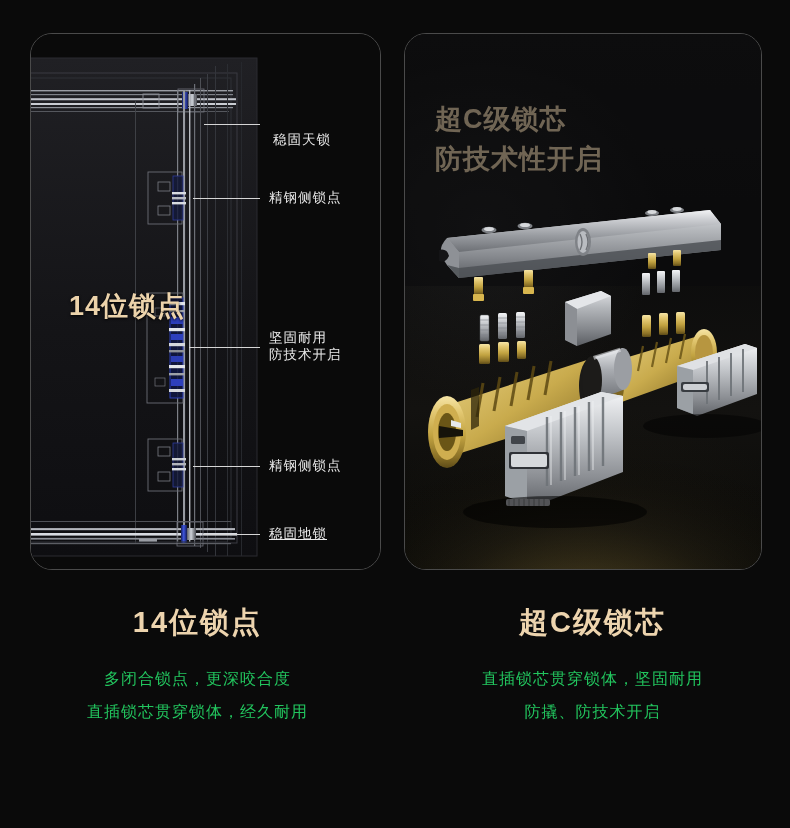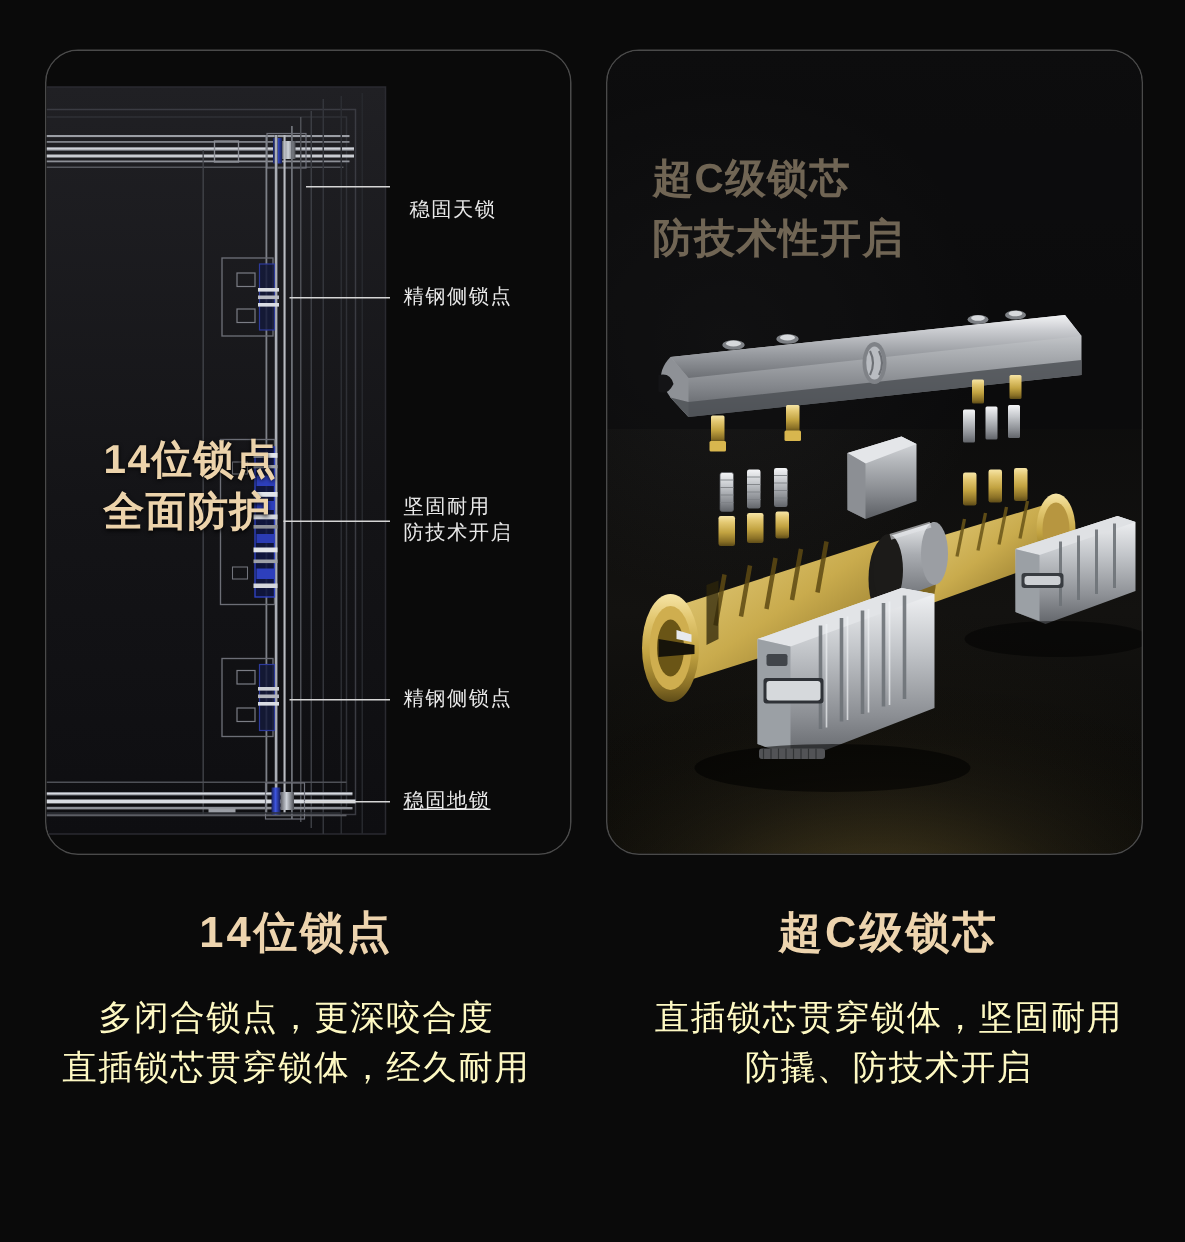--- a/index.html
+++ b/index.html
@@ -81,22 +81,22 @@
   .col-title{
     margin-top:29px;
     color:#edd4ae;
     font-size:29px;
     font-weight:bold;
     letter-spacing:2px;
     line-height:36px;
   }
   .col-lines{ margin-top:22px; }
   .col-line{
-    color:#fef9c3;
-    font-size:23px;
+    color:#22c55e;
+    font-size:16px;
     line-height:33px;
     letter-spacing:1px;
     font-weight:normal;
   }
 </style>
 </head>
 <body>
 
 <div id="page">
 
@@ -235,21 +235,20 @@
         </div>
 
         <div class="leader" style="left:162px; top:432px; width:67px;"></div>
         <div class="lbl" style="left:238px; top:423px;">精钢侧锁点</div>
 
         <div class="leader" style="left:172px; top:500px; width:57px;"></div>
         <div class="lbl" style="left:238px; top:491px;text-decoration:underline;">稳固地锁</div>
 
         <div class="gold-inset">
           <div>14位锁点</div>
-          <div>全面防护</div>
         </div>
       </div>
     </div>
 
     <div class="card" id="card-right">
       <div class="right-bg"></div>
 
       <div class="right-title">
         <div>超C级锁芯</div>
         <div>防技术性开启</div>

